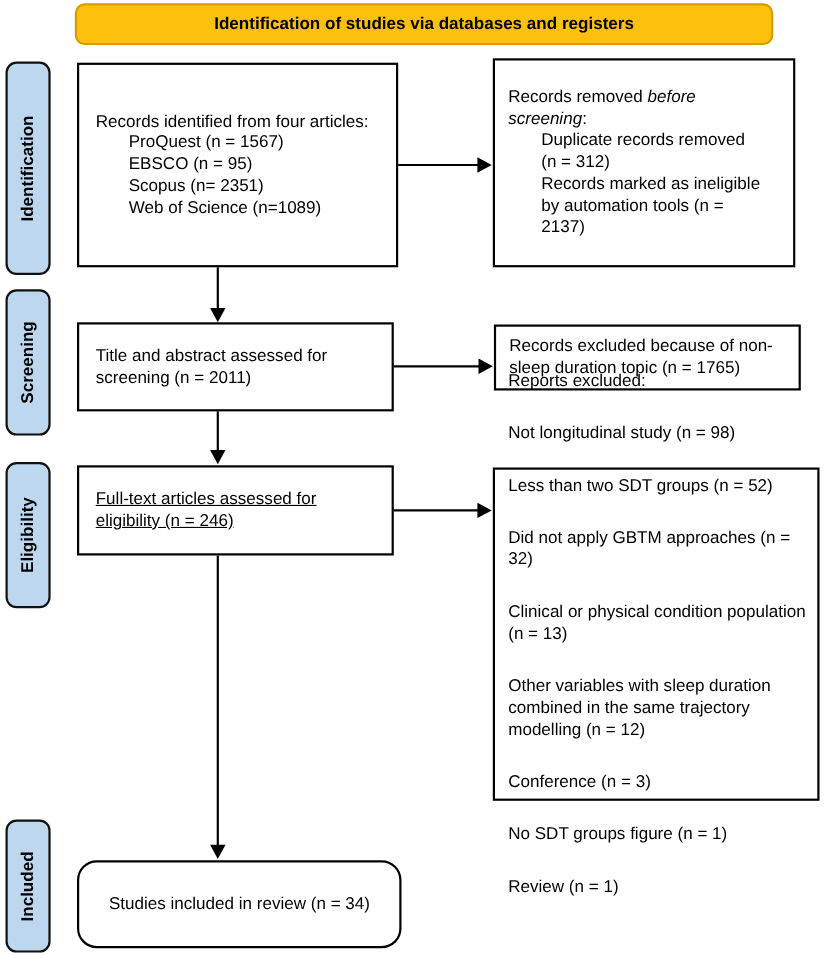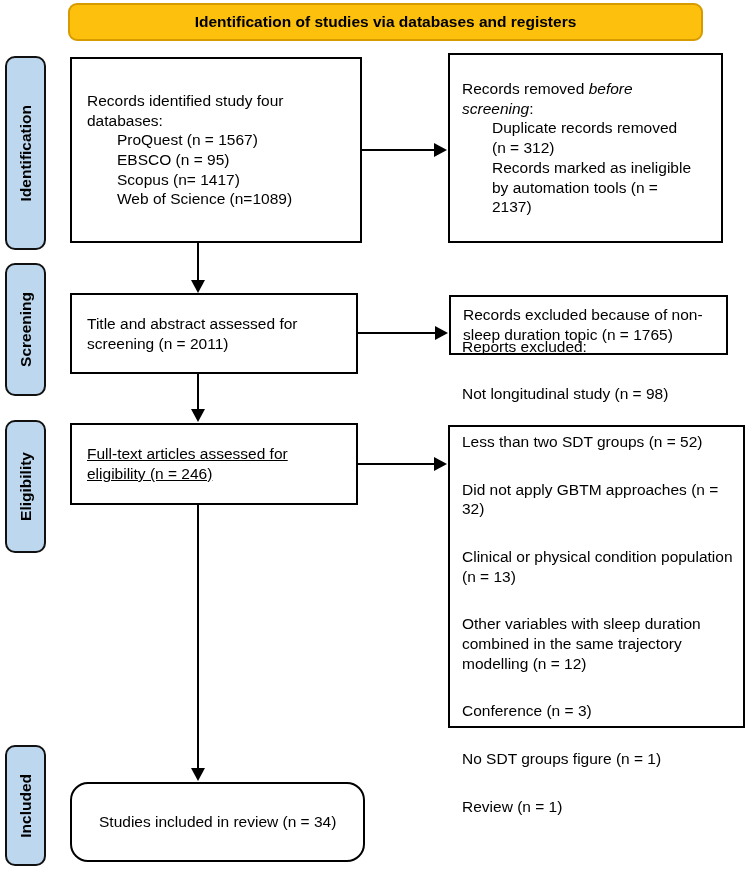--- a/index.html
+++ b/index.html
@@ -73,24 +73,24 @@
     <span>Screening</span>
   </div>
   <div class="stage stage-eligibility">
     <span>Eligibility</span>
   </div>
   <div class="stage stage-included">
     <span>Included</span>
   </div>
 
   <div class="box b-identified">
-    <div>Records identified study four databases:</div>
+    <div>Records identified from four articles:</div>
     <div class="indent">ProQuest (n = 1567)</div>
     <div class="indent">EBSCO (n = 95)</div>
-    <div class="indent">Scopus (n= 1417)</div>
+    <div class="indent">Scopus (n= 2351)</div>
     <div class="indent">Web of Science (n=1089)</div>
   </div>
 
   <div class="box b-removed">
     <div><span>Records removed </span><i>before screening</i><span>:</span></div>
     <div class="indent">Duplicate records removed (n = 312)</div>
     <div class="indent">Records marked as ineligible by automation tools (n = 2137)</div>
   </div>
 
   <div class="box b-title">

